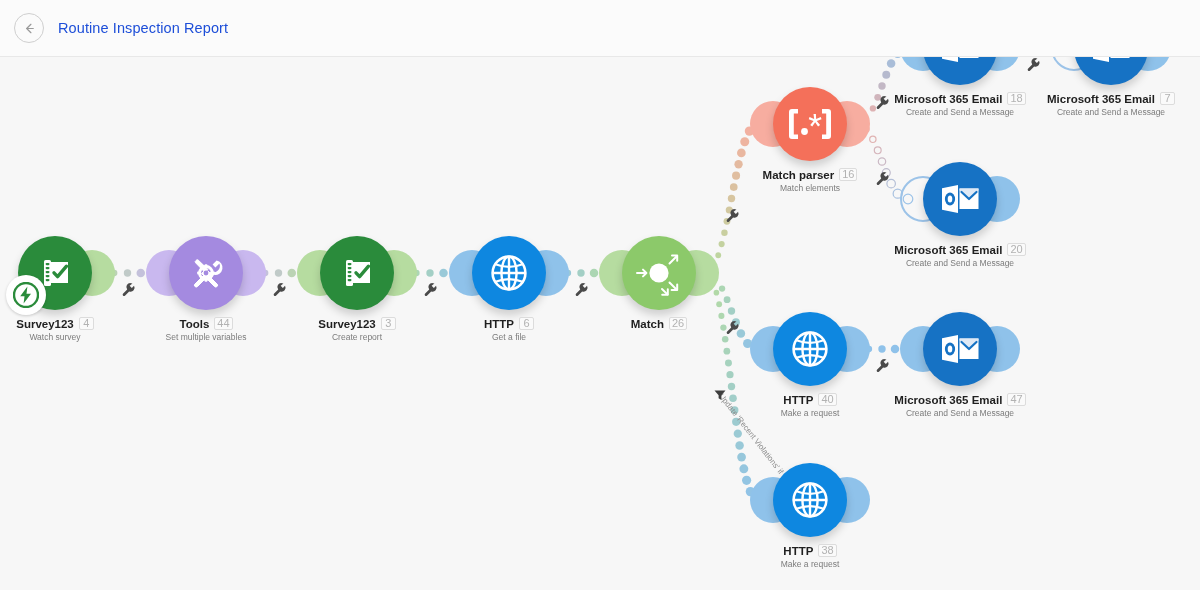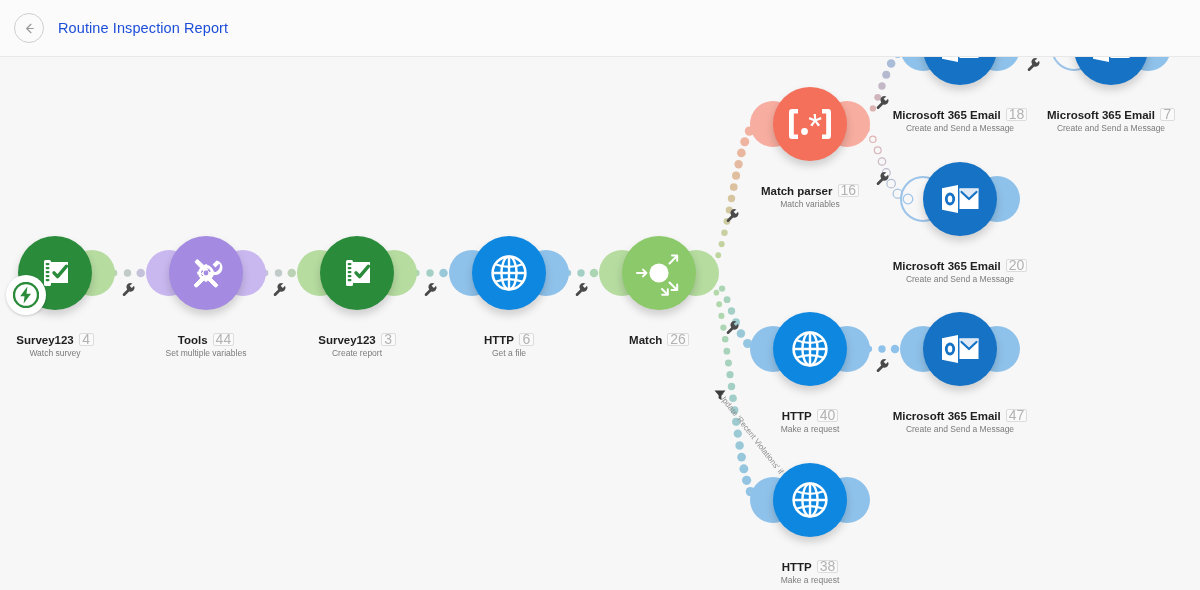--- a/index.html
+++ b/index.html
@@ -54,26 +54,26 @@
     top:-23px;z-index:5;
   }
   .ear.out{left:14px;}
   .ear.in{left:-60px;}
   .ear.hollow{background:transparent !important;border:2px solid #9cc3e8;box-sizing:border-box;}
 
   .caption{
     position:absolute;left:-92px;top:44px;width:184px;
     text-align:center;z-index:12;
   }
-  .cap-row{display:flex;align-items:flex-end;justify-content:center;gap:5px;}
+  .cap-row{display:flex;align-items:center;justify-content:center;gap:5px;}
   .cap-name{font-size:11.5px;font-weight:bold;color:#1f1f1f;white-space:nowrap;}
   .cap-badge{
-    font-size:14px;color:#b2b2b2;background:#fafafa;
+    font-size:11px;color:#b2b2b2;background:#fafafa;
     border:1px solid #dcdcdc;border-radius:2px;
-    padding:0 2px;line-height:11px;min-width:9px;text-align:center;margin-top:16px;
+    padding:0 2px;line-height:11px;min-width:9px;text-align:center;
   }
   .cap-sub{font-size:8.5px;color:#7b7b7b;margin-top:2px;white-space:nowrap;}
 
   
   .bolt{
     position:absolute;left:-49px;top:2px;width:40px;height:40px;
     border-radius:50%;background:#ffffff;
     box-shadow:0 1px 3px rgba(0,0,0,.18);
     display:flex;align-items:center;justify-content:center;
     z-index:14;
@@ -336,21 +336,21 @@
           <circle cx="21.5" cy="27.5" r="3.4"></circle>
           <path d="M30.5 10 l2.4 0 0.25 5.1 4.6-2.2 0.8 2.3-4.8 1.9 3.3 3.9-2.0 1.5-2.9-4.2-2.9 4.2-2.0-1.5 3.3-3.9-4.8-1.9 0.8-2.3 4.6 2.2z"></path>
         </g>
       </svg>
            </div>
         <div class="caption">
              <div class="cap-row">
                <span class="cap-name">Match parser</span>
                <span class="cap-badge">16</span>
              </div>
-             <div class="cap-sub">Match variables</div>
+             <div class="cap-sub">Match elements</div>
            </div>
       </div>
       <div class="node" style="left: 960px; top: -8px;">
         <div class="ear in" style="background:#8fc2ea"></div>
         <div class="ear out" style="background:#8fc2ea"></div>
         <div class="bulb" style="background:#1672c4">
              <svg width="42" height="36" viewBox="0 0 42 36">
         <path d="M3 7.2 L19 4 V32 L3 28.8z" fill="#fff"></path>
         <ellipse cx="11" cy="18" rx="5.1" ry="6.5" fill="#1672c4"></ellipse>
         <ellipse cx="11" cy="18" rx="2.3" ry="3.5" fill="#fff"></ellipse>

